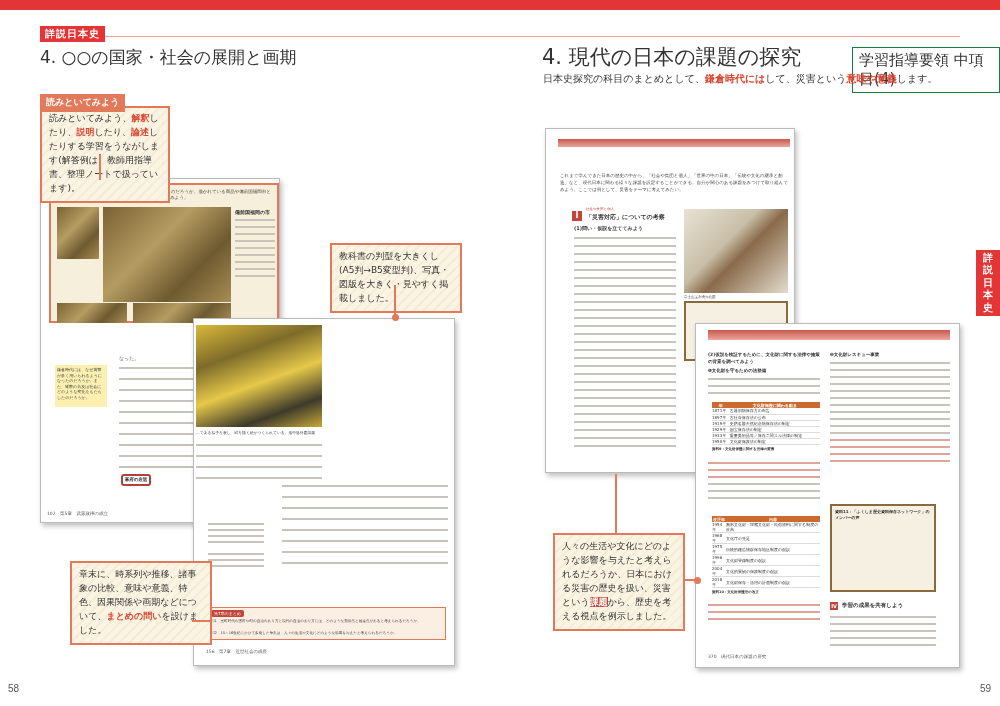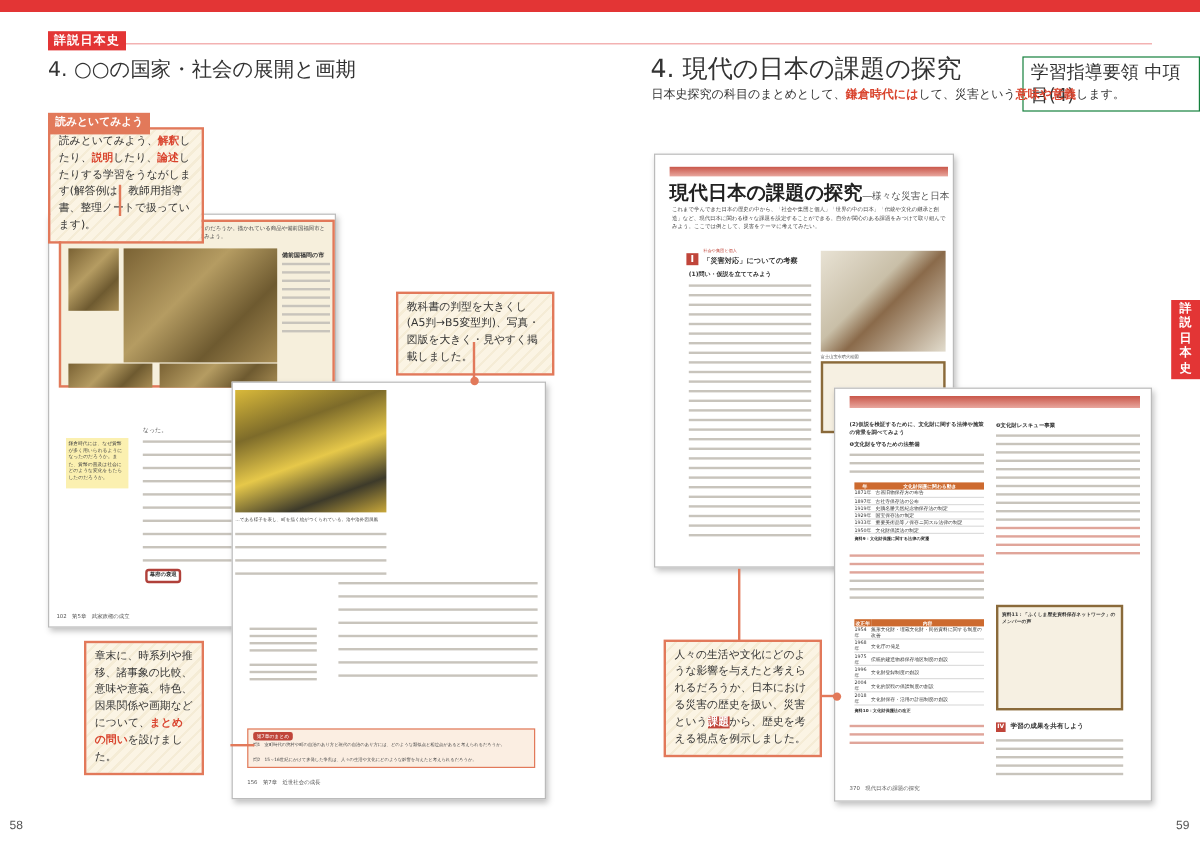--- a/index.html
+++ b/index.html
@@ -137,28 +137,27 @@
 <div class="abs callout" style="left:40px;top:106px;width:130px;padding-top:4px">
   <div class="abs callout-label" style="left:-2px;top:-14px">読みといてみよう</div>
   <span>読みといてみよう、</span><span class="em">解釈</span><span>したり、</span><span class="em">説明</span><span>したり、</span><span class="em">論述</span><span>したりする学習をうながします(解答例は、教師用指導書、整理ノートで扱っています)。</span>
 </div>
 <div class="abs conn" style="left:99px;top:154px;width:2px;height:26px"></div>
 
 <div class="abs callout" style="left:330px;top:243px;width:132px">教科書の判型を大きくし(A5判→B5変型判)、写真・図版を大きく・見やすく掲載しました。</div>
 <div class="abs conn" style="left:394px;top:285px;width:2px;height:32px"></div>
 <div class="abs dot" style="left:392px;top:314px"></div>
 
-<div class="abs callout" style="left:70px;top:534px;width:100px">
+<div class="abs callout" style="left:70px;top:561px;width:142px">
   <span>章末に、時系列や推移、諸事象の比較、意味や意義、特色、因果関係や画期などについて、</span><span class="em">まとめの問い</span><span>を設けました。</span>
 </div>
 <div class="abs conn" style="left:192px;top:620px;width:20px;height:2px"></div>
 
 <div class="abs page" style="left:545px;top:128px;width:250px;height:345px">
   <div class="abs redbar" style="left:12px;top:10px;width:232px;height:8px"></div>
-  <div class="abs doc-title" style="left:12px;top:22px"><span>現代日本の課題の探究</span><small>―様々な災害と日本</small></div>
   <div class="abs" style="left:14px;top:44px;width:230px;font-size:4.5px;line-height:1.5;color:#444">これまで学んできた日本の歴史の中から、「社会や集団と個人」「世界の中の日本」「伝統や文化の継承と創造」など、現代日本に関わる様々な課題を設定することができる。自分が関心のある課題をみつけて取り組んでみよう。ここでは例として、災害をテーマに考えてみたい。</div>
   <div class="abs num-badge" style="left:26px;top:82px;width:10px;height:10px;line-height:10px">I</div>
   <div class="abs" style="left:40px;top:78px;font-size:3.5px;color:#c0453a">社会や集団と個人</div>
   <div class="abs" style="left:40px;top:84px;font-size:6px;font-weight:bold;color:#333">「災害対応」についての考察</div>
   <div class="abs" style="left:28px;top:96px;font-size:5px;font-weight:bold;color:#333">(1)問い・仮説を立ててみよう</div>
   <div class="textlines" style="left:28px;top:108px;width:102px">
     <div class="tl" style="margin-bottom:6px"></div>
       <div class="tl" style="margin-bottom:6px"></div>
       <div class="tl" style="margin-bottom:6px"></div>
       <div class="tl" style="margin-bottom:6px"></div>

